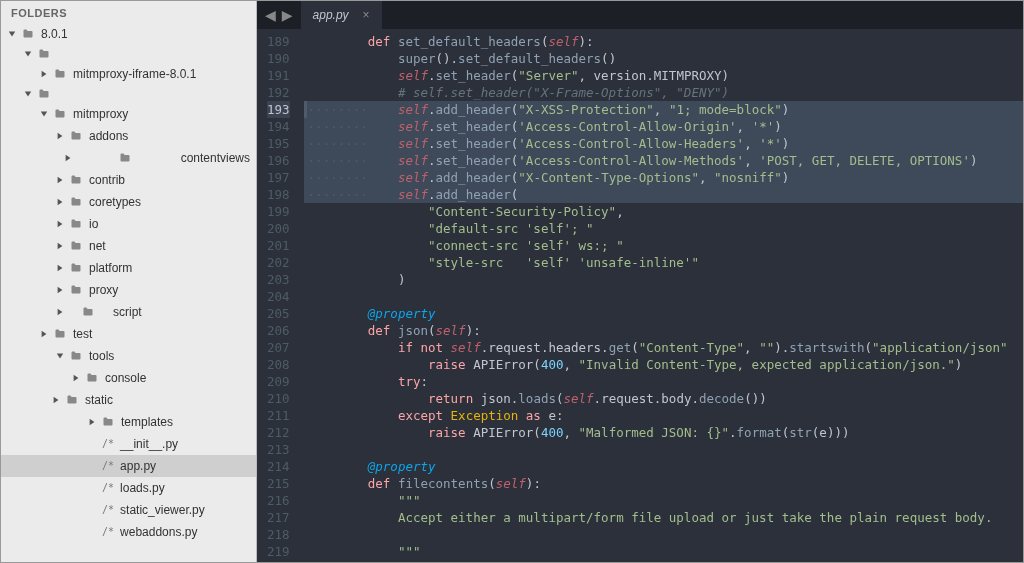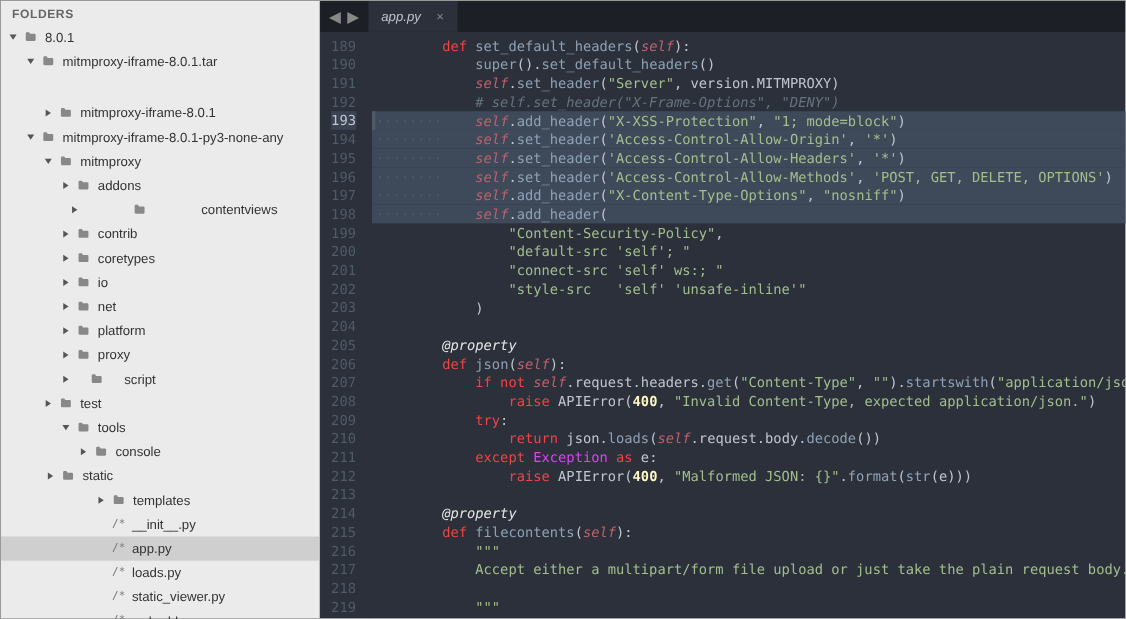--- a/index.html
+++ b/index.html
@@ -7,21 +7,21 @@
   font-family: "Helvetica Neue", Arial, sans-serif;
   font-size: 12px;
   background: #f0f0f0;
   width: 1024px;
   height: 563px;
   overflow: hidden;
   display: flex;
   border: 1px solid #999;
 }
 .sidebar {
-  width: 290px;
+  width: 256px;
   background: #ebebeb;
   border-right: 1px solid #bbb;
   display: flex;
   flex-direction: column;
   overflow-y: auto;
 }
 .sidebar-header {
   padding: 6px 10px 4px 10px;
   font-size: 11px;
   font-weight: bold;
@@ -125,30 +125,30 @@
   flex: 1;
   padding: 4px 0;
   color: #c0c5ce;
   white-space: pre;
   overflow-x: auto;
 }
 .code .line { height: 17px; padding-left: 4px; }
 .code .line.highlight { background: #3e4a5a; }
 .code .line.highlight-current { background: #3e4a5a; box-shadow: inset 3px 0 0 #4f5b66; }
 
-.kw   { color: #ef4444; }      
+.kw   { color: #fca5a5; }      
 .fn   { color: #8fa1b3; }      
 .self { color: #bf616a; font-style: italic; }
 .call { color: #8fa1b3; }      
 .str  { color: #a3be8c; }
-.num  { color: #fef9c3; font-weight: bold; }
+.num  { color: #7dd3fc; }
 .cmt  { color: #65737e; font-style: italic; }
-.dec  { color: #e5e5e5; font-style: italic; } 
+.dec  { color: #0ea5e9; font-style: italic; } 
 .builtin { color: #8fa1b3; }
-.typ  { color: #d946ef; }
+.typ  { color: #eab308; }
 .punct{ color: #c0c5ce; }
 .dots { color: #4f5b66; }
 </style>
 </head>
 <body>
 
 <div class="sidebar">
   <div class="sidebar-header">FOLDERS</div>
   <div class="tree" id="tree">
       <div class="tree-item" style="padding-left: 6px;">
@@ -168,23 +168,22 @@
         <span class="tree-arrow">
           <svg viewBox="0 0 10 10">
             <path d="M1 2 L9 2 L5 8 Z" fill="currentColor"></path>
           </svg>
         </span>
         <span class="folder-icon">
           <svg viewBox="0 0 24 24" fill="currentColor">
             <path d="M3 5a2 2 0 0 1 2-2h4l2 3h8a2 2 0 0 1 2 2v9a2 2 0 0 1-2 2H5a2 2 0 0 1-2-2V5z"></path>
           </svg>
         </span>
-        <span>mitmproxy-iframe-8.0.1.tar</span>
-      </div>
-      <div class="tree-item" style="padding-left: 38px; margin-top: 25px;">
+      </div>
+      <div class="tree-item" style="padding-left: 38px;">
         <span class="tree-arrow">
           <svg viewBox="0 0 10 10">
             <path d="M2 1 L8 5 L2 9 Z" fill="currentColor"></path>
           </svg>
         </span>
         <span class="folder-icon">
           <svg viewBox="0 0 24 24" fill="currentColor">
             <path d="M3 5a2 2 0 0 1 2-2h4l2 3h8a2 2 0 0 1 2 2v9a2 2 0 0 1-2 2H5a2 2 0 0 1-2-2V5z"></path>
           </svg>
         </span>
@@ -194,21 +193,20 @@
         <span class="tree-arrow">
           <svg viewBox="0 0 10 10">
             <path d="M1 2 L9 2 L5 8 Z" fill="currentColor"></path>
           </svg>
         </span>
         <span class="folder-icon">
           <svg viewBox="0 0 24 24" fill="currentColor">
             <path d="M3 5a2 2 0 0 1 2-2h4l2 3h8a2 2 0 0 1 2 2v9a2 2 0 0 1-2 2H5a2 2 0 0 1-2-2V5z"></path>
           </svg>
         </span>
-        <span>mitmproxy-iframe-8.0.1-py3-none-any</span>
       </div>
       <div class="tree-item" style="padding-left: 38px;">
         <span class="tree-arrow">
           <svg viewBox="0 0 10 10">
             <path d="M1 2 L9 2 L5 8 Z" fill="currentColor"></path>
           </svg>
         </span>
         <span class="folder-icon">
           <svg viewBox="0 0 24 24" fill="currentColor">
             <path d="M3 5a2 2 0 0 1 2-2h4l2 3h8a2 2 0 0 1 2 2v9a2 2 0 0 1-2 2H5a2 2 0 0 1-2-2V5z"></path>
@@ -365,21 +363,21 @@
             <path d="M2 1 L8 5 L2 9 Z" fill="currentColor"></path>
           </svg>
         </span>
         <span class="folder-icon">
           <svg viewBox="0 0 24 24" fill="currentColor">
             <path d="M3 5a2 2 0 0 1 2-2h4l2 3h8a2 2 0 0 1 2 2v9a2 2 0 0 1-2 2H5a2 2 0 0 1-2-2V5z"></path>
           </svg>
         </span>
         <span>console</span>
       </div>
-      <div class="tree-item" style="padding-left: 40px;">
+      <div class="tree-item" style="padding-left: 50px;">
         <span class="tree-arrow">
           <svg viewBox="0 0 10 10">
             <path d="M2 1 L8 5 L2 9 Z" fill="currentColor"></path>
           </svg>
         </span>
         <span class="folder-icon">
           <svg viewBox="0 0 24 24" fill="currentColor">
             <path d="M3 5a2 2 0 0 1 2-2h4l2 3h8a2 2 0 0 1 2 2v9a2 2 0 0 1-2 2H5a2 2 0 0 1-2-2V5z"></path>
           </svg>
         </span>

